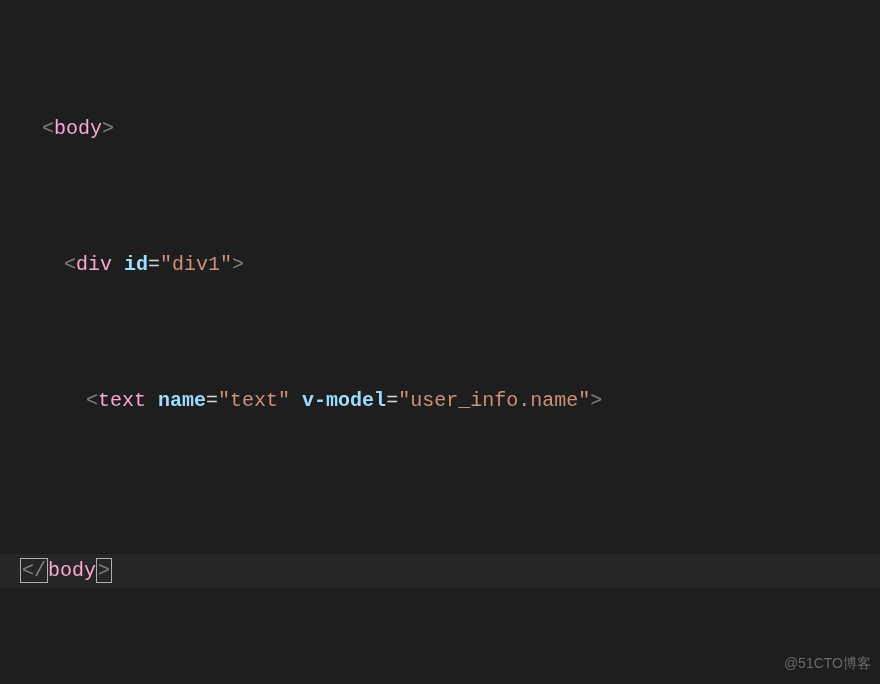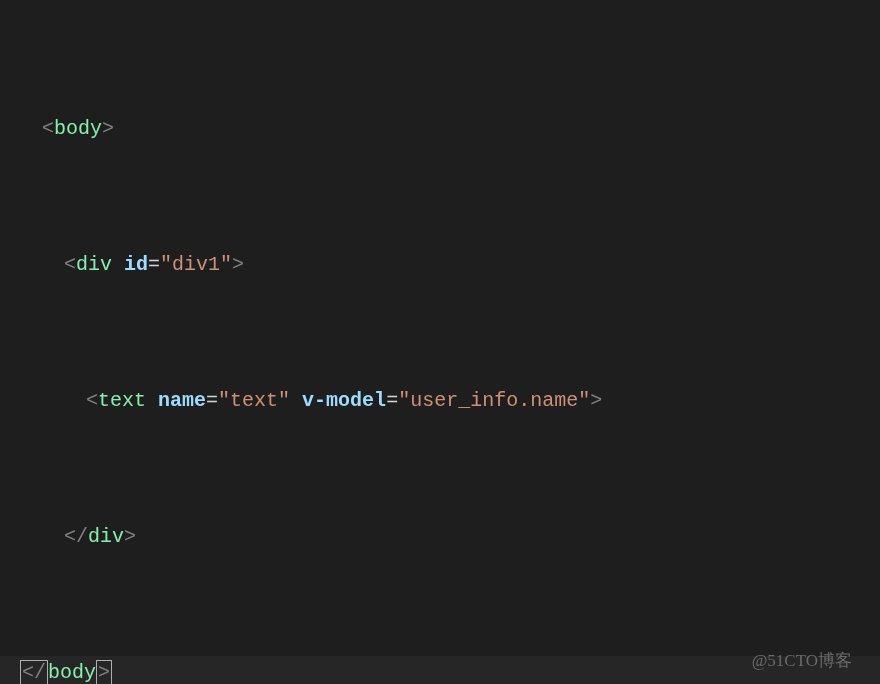--- a/index.html
+++ b/index.html
@@ -30,47 +30,46 @@
   .i2  { width: 44px; }
   .i3  { width: 66px; }
 
   .cursor-box {
     border: 1px solid #aeafad;
     padding: 0 1px;
   }
 
   .watermark {
     position: absolute;
-    right: 28px;
+    right: 9px;
     bottom: 8px;
     color: #6a6a6a;
-    font-size: 17px;
-    font-family: Liberation Serif, serif;
+    font-size: 14px;
+    font-family: Liberation Sans, sans-serif;
     user-select: none;
   }
 
   
   .t-punc   { color: #808080; }
-  .t-tag    { color: #86efac; }
+  .t-tag    { color: #f9a8d4; }
   .t-attr   { color: #9cdcfe; font-weight: bold; }
   .t-str    { color: #ce9178; }
   .t-plain  { color: #d4d4d4; }
 </style>
 </head>
 <body>
 
 <div class="editor">
   
   <div class="line"><span class="indent i1"></span><span class="t-punc">&lt;</span><span class="t-tag">body</span><span class="t-punc">&gt;</span></div>
   
   <div class="line"><span class="indent i2"></span><span class="t-punc">&lt;</span><span class="t-tag">div</span> <span class="t-attr">id</span><span class="t-plain">=</span><span class="t-str">"div1"</span><span class="t-punc">&gt;</span></div>
   
   <div class="line"><span class="indent i3"></span><span class="t-punc">&lt;</span><span class="t-tag">text</span> <span class="t-attr">name</span><span class="t-plain">=</span><span class="t-str">"text"</span> <span class="t-attr">v-model</span><span class="t-plain">=</span><span class="t-str">"user_info.name"</span><span class="t-punc">&gt;</span></div>
   
-  <div class="line"><span class="indent i2"></span><span class="t-punc">&lt;/</span><span class="t-tag">div</span><span class="t-punc">&gt;</span></div>
   
   <div class="line highlight"><span class="t-punc cursor-box">&lt;/</span><span class="t-tag">body</span><span class="t-punc cursor-box">&gt;</span></div>
   
   
   
   
   
   
   
   

